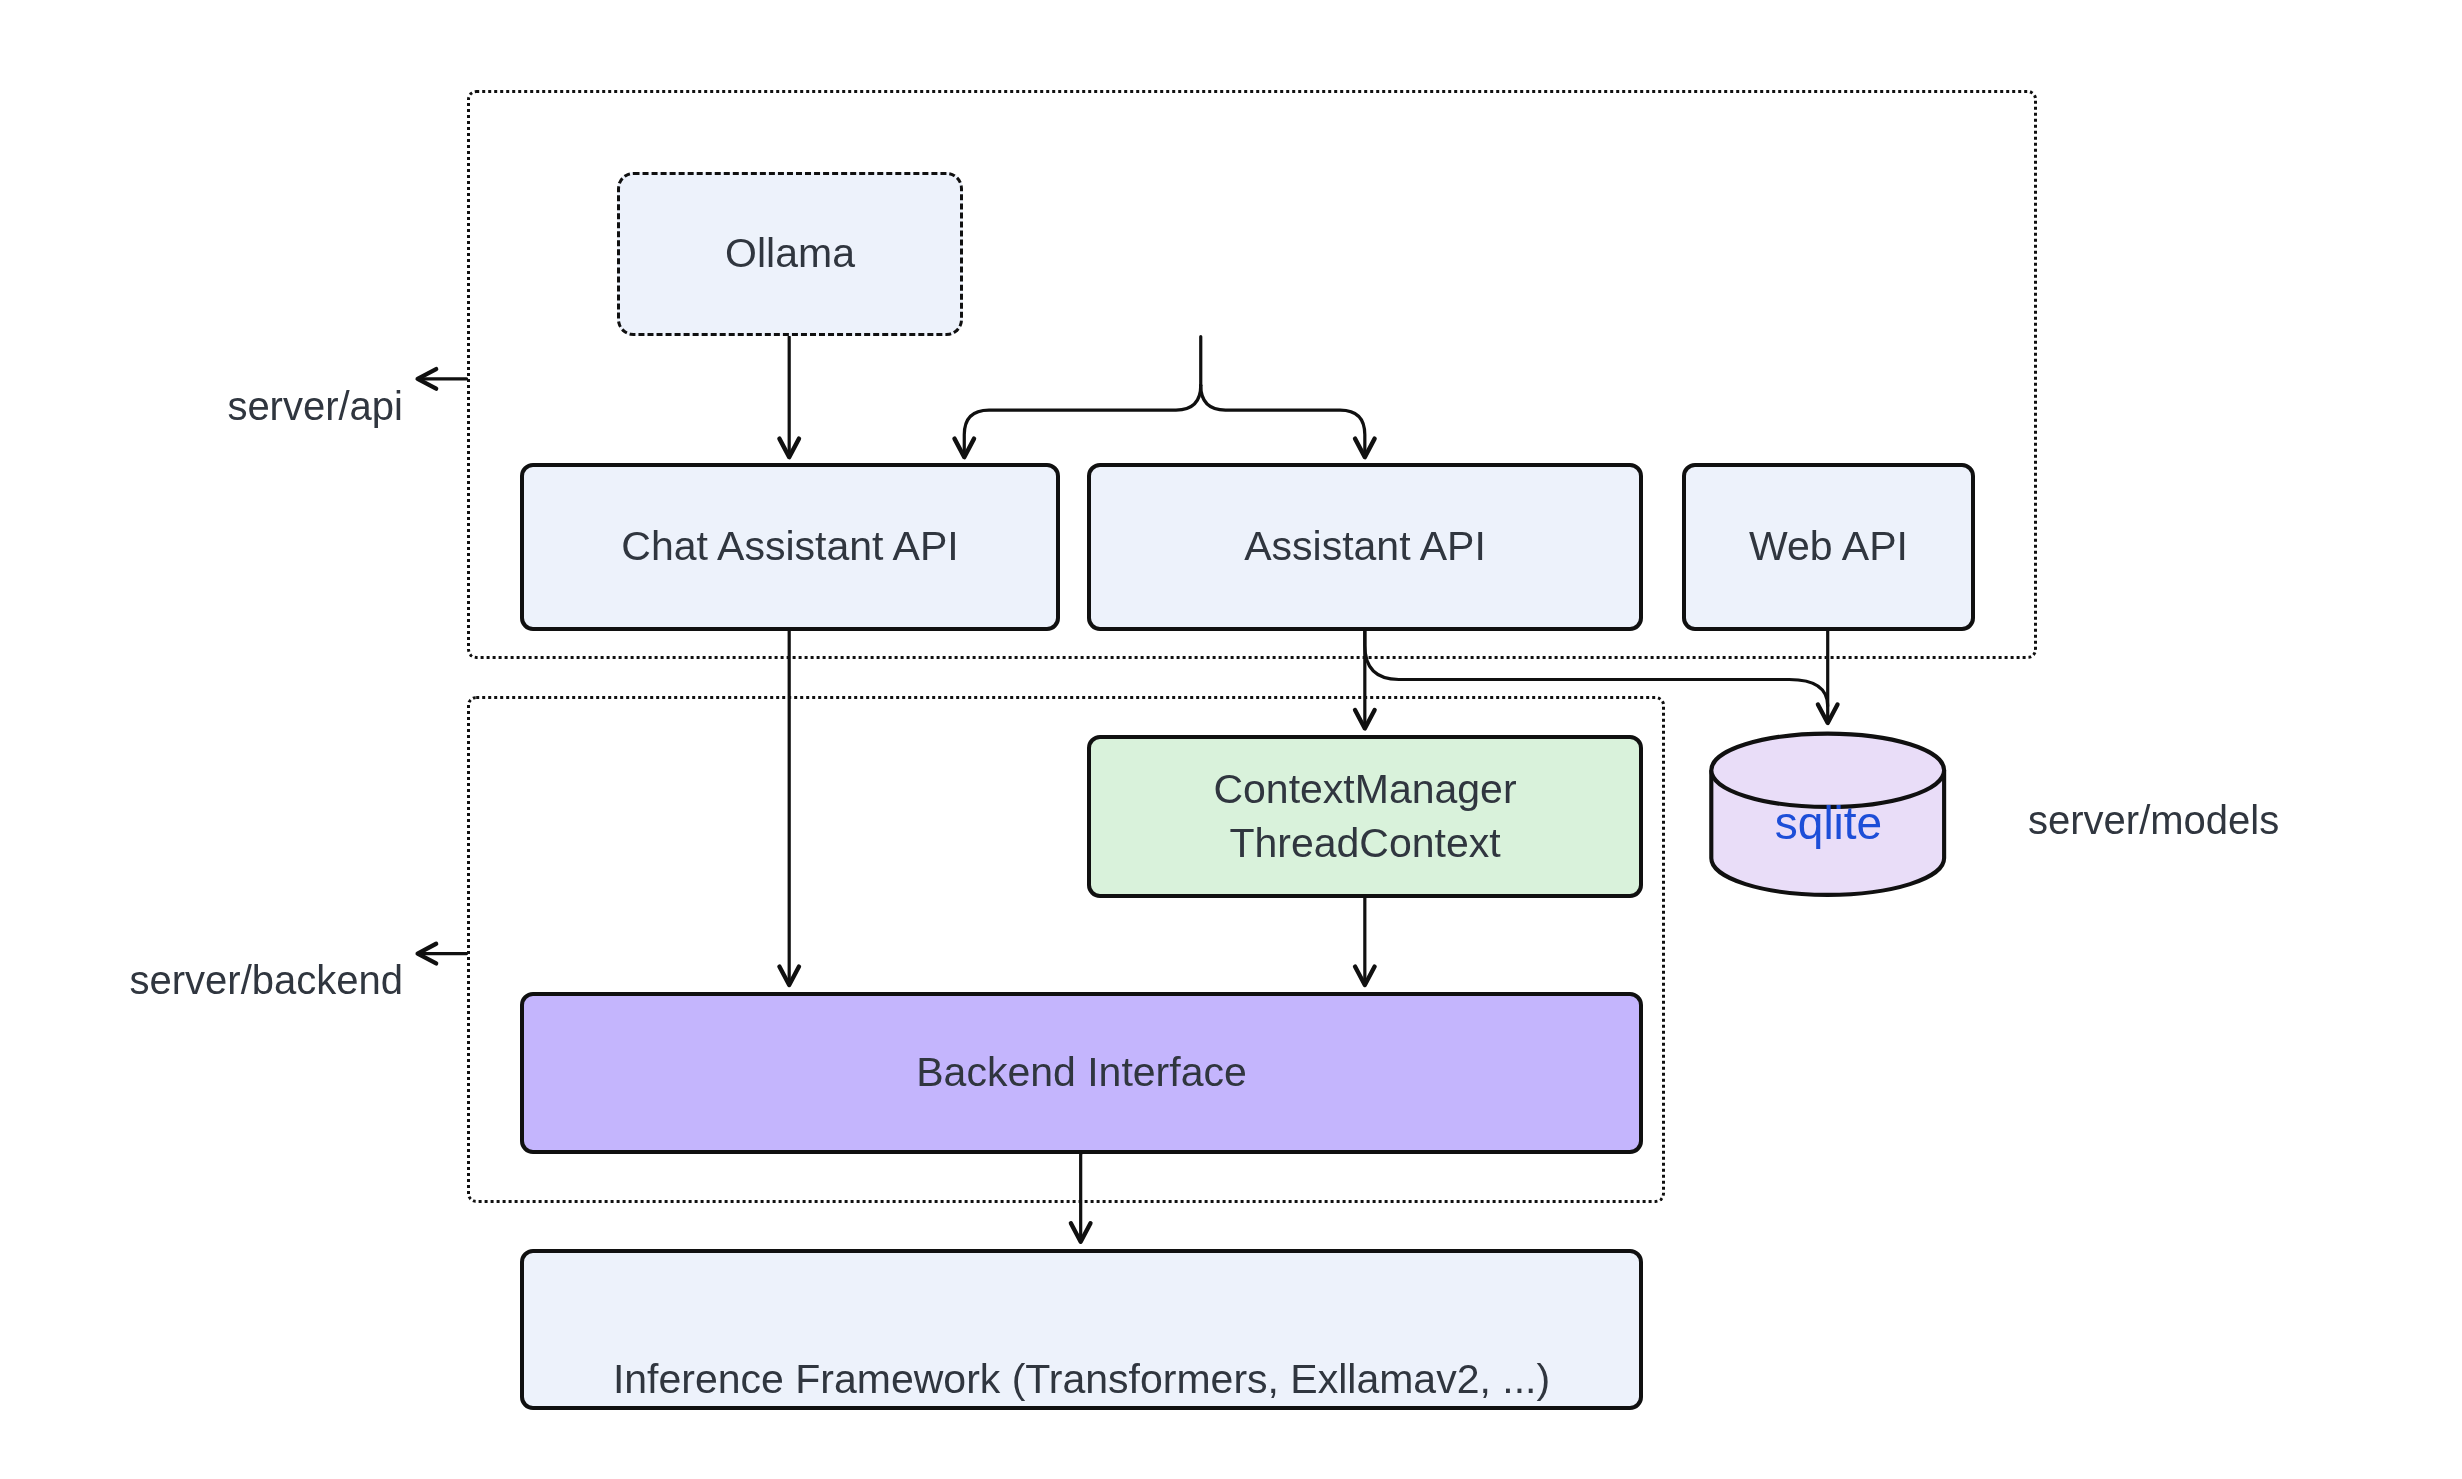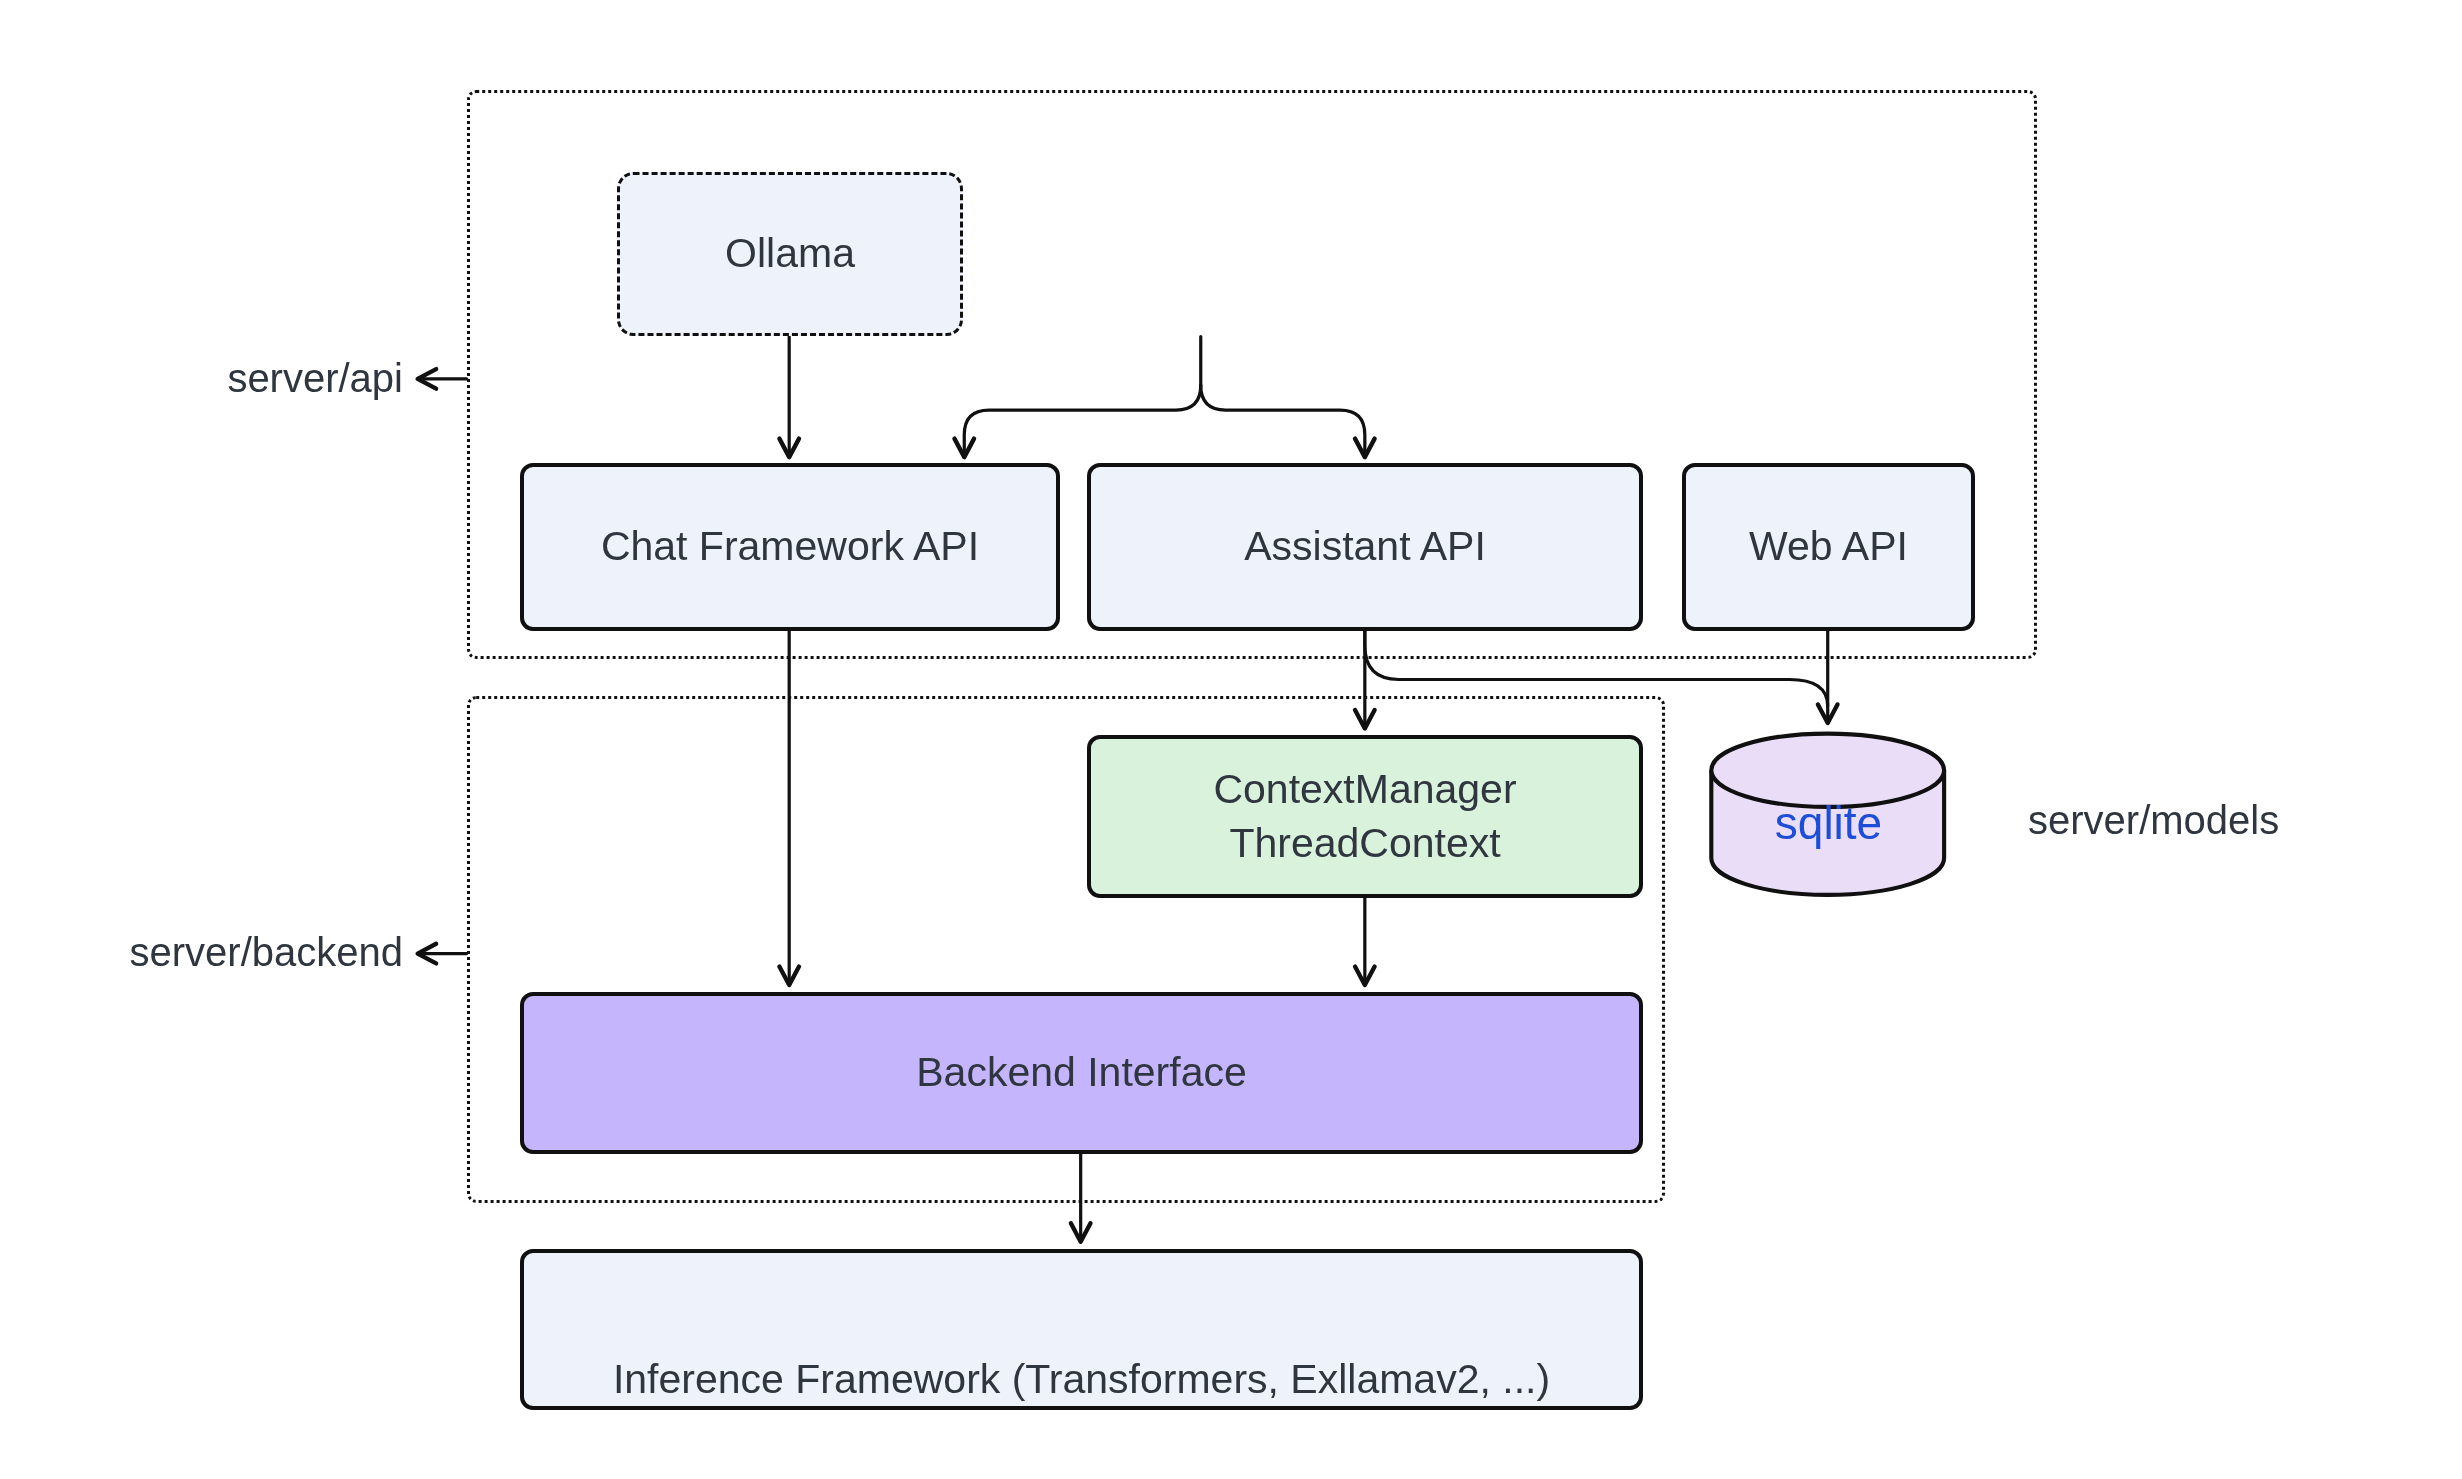--- a/index.html
+++ b/index.html
@@ -50,21 +50,21 @@
     border-radius: 16.5px;
   }
   .node.green  { background: #D9F2DB; }
   .node.yellow { background: #c4b5fd; }
   .side-label {
     position: absolute;
     font-size: 40px;
     color: #30363f;
     white-space: nowrap;
   }
-  .right-align { text-align: right; }
+  .right-align { text-align: right; margin-top: 28px; }
   #label-sqlite {
     position: absolute;
     left: 1712px; top: 796px;
     width: 233px;
     text-align: center;
     font-size: 46px;
     color: #1d4ed8;
   }
   
   #node-ollama     { left: 617px;  top: 172px;  width: 346px;  height: 164px; }
@@ -127,21 +127,21 @@
     <g>
       <path d="M1867,840 L1867,936 A127,40 0 0,0 2121,936 L2121,840" fill="#E9DDF8" stroke="#101010" stroke-width="4.5"></path>
       <ellipse cx="1994" cy="840" rx="127" ry="40" fill="#E9DDF8" stroke="#101010" stroke-width="4.5"></ellipse>
     </g>
   </svg>
 
   <div class="node dashed" id="node-ollama">
     <span>Ollama</span>
   </div>
   <div class="node" id="node-chat">
-    <span>Chat Framework API</span>
+    <span>Chat Assistant API</span>
   </div>
   <div class="node" id="node-assistant">
     <span>Assistant API</span>
   </div>
   <div class="node" id="node-web">
     <span>Web API</span>
   </div>
   <div class="node green" id="node-context">
     <span>ContextManager</span>
     <span>ThreadContext</span>

